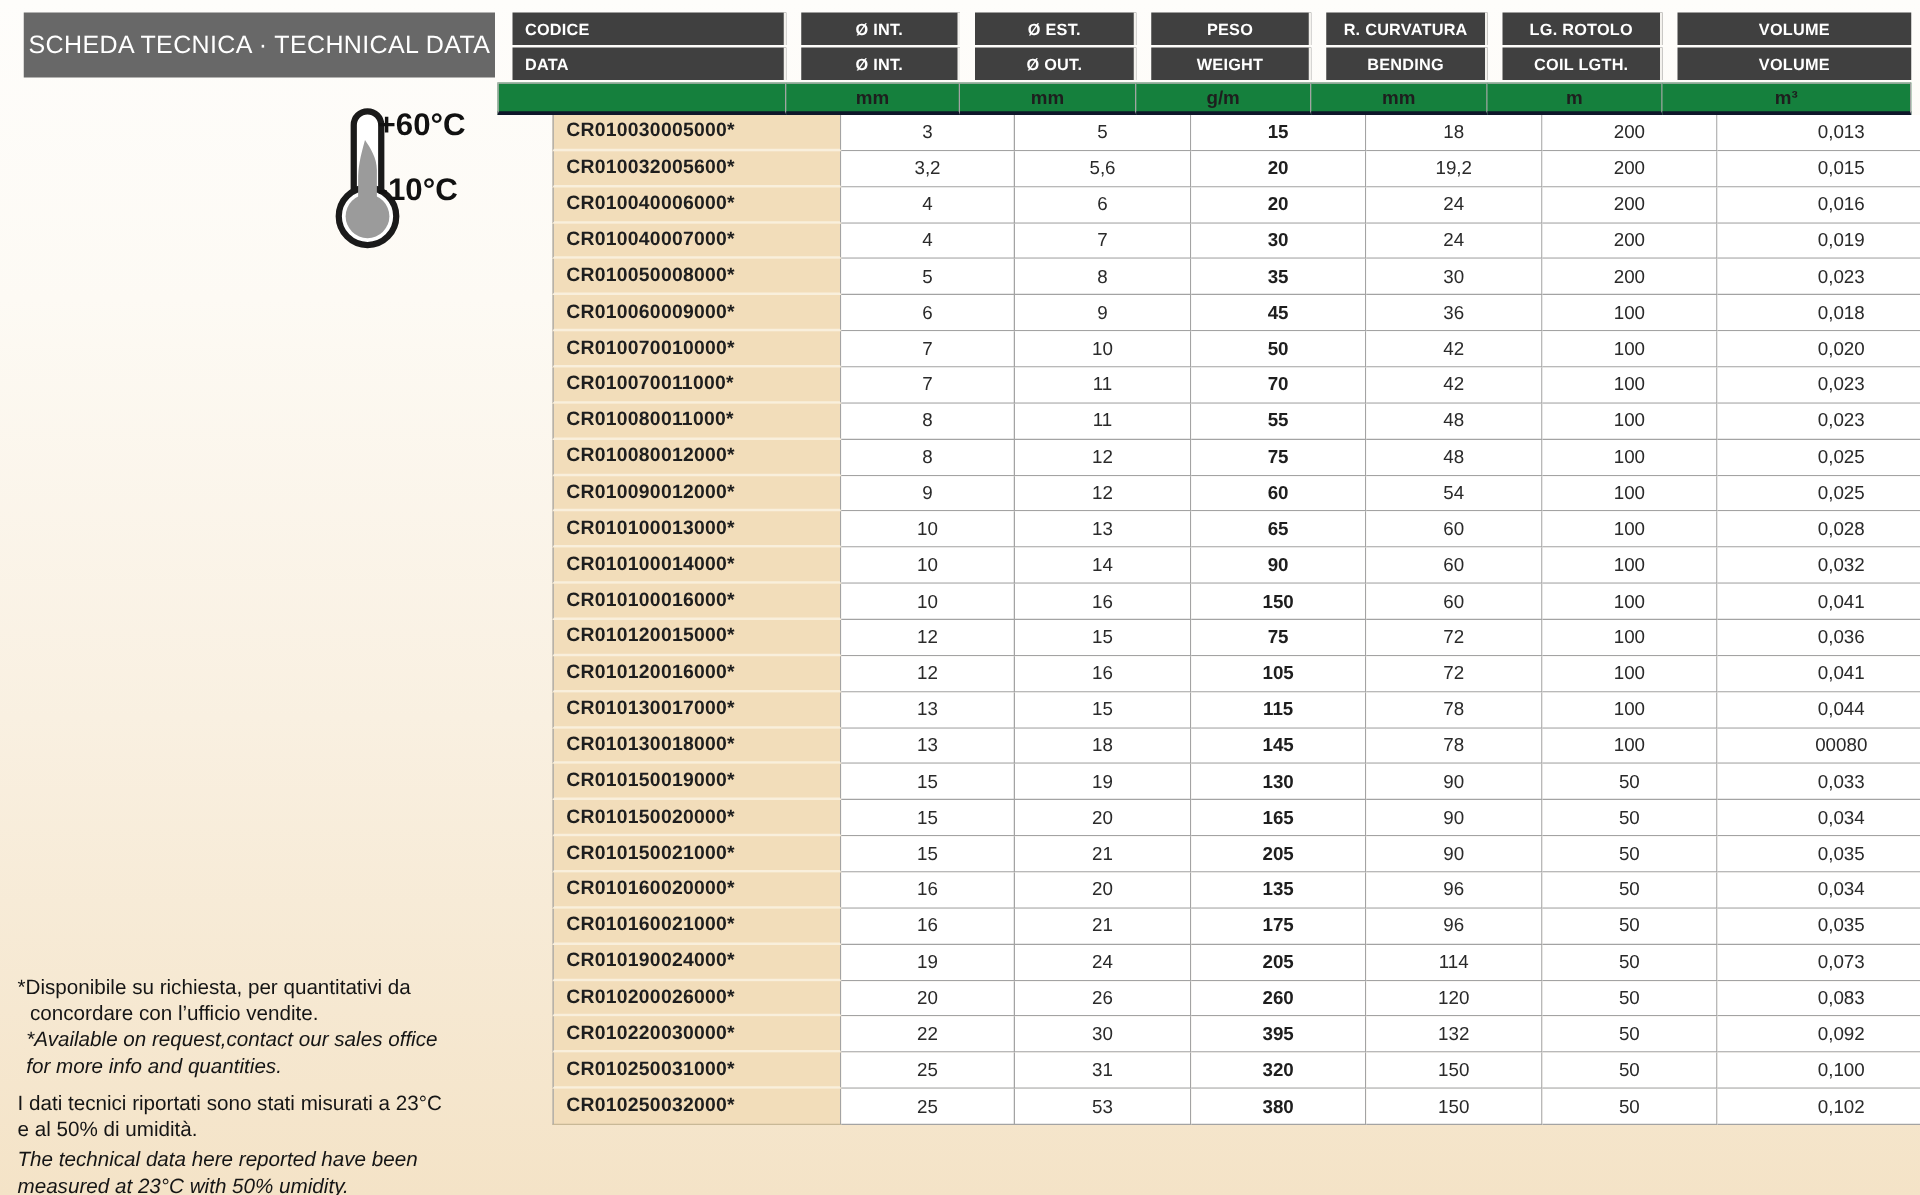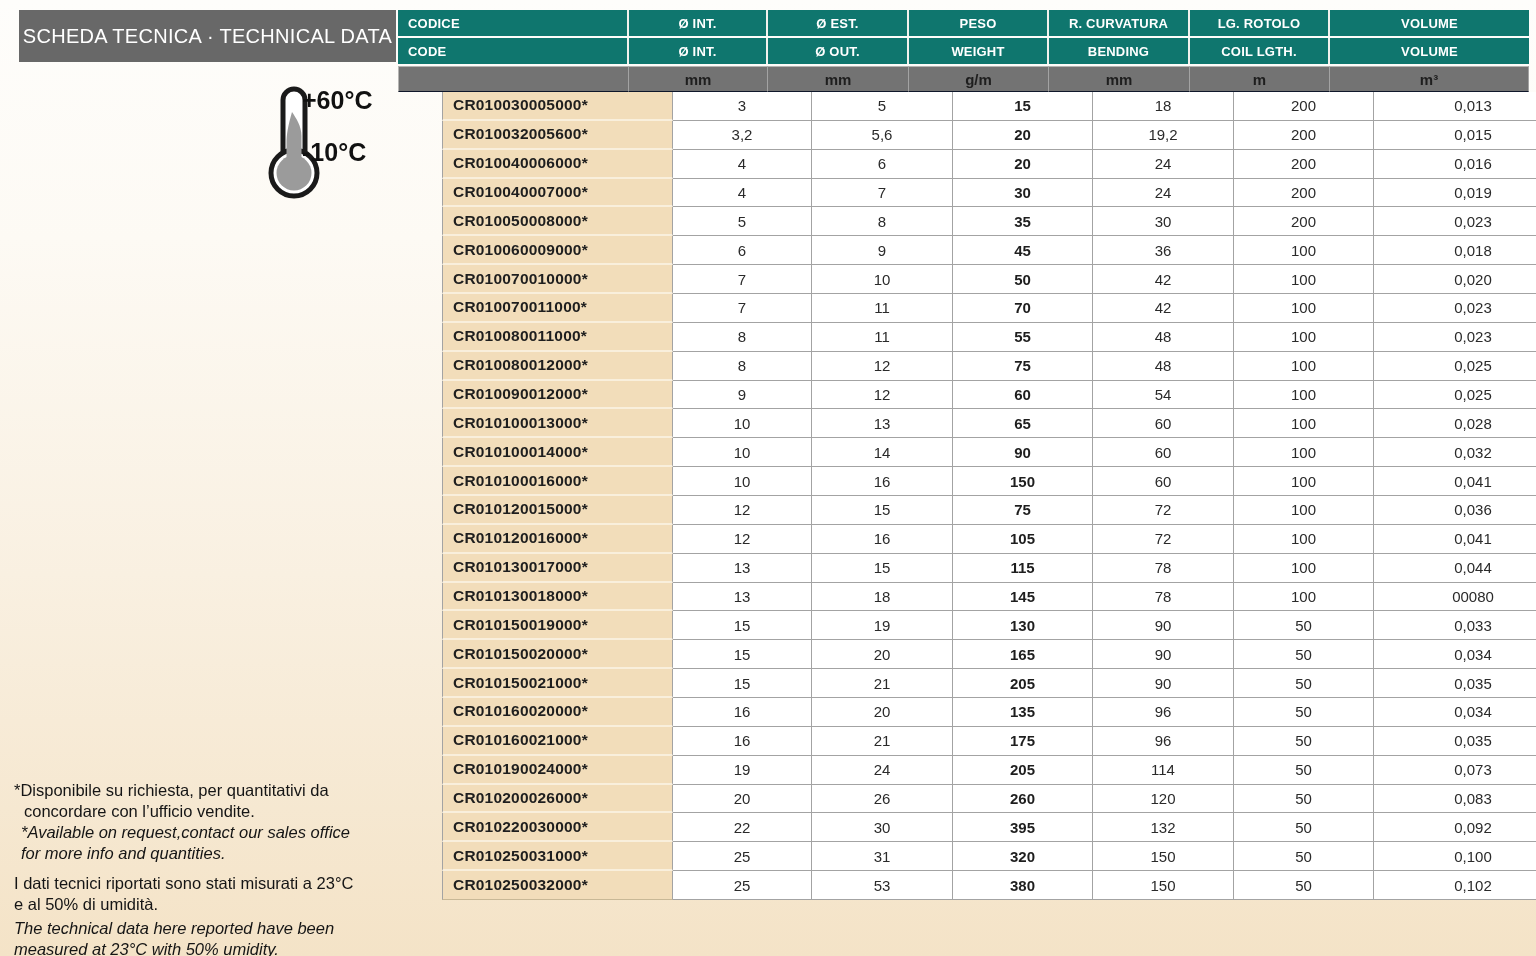--- a/index.html
+++ b/index.html
@@ -29,32 +29,32 @@
   .temp-min{ top:54px; }
 
   
   .dtable{ position:absolute; left:398px; top:10px; width:1131px; }
   .trow{
     display:grid;
     grid-template-columns:231px 139px 141px 140px 141px 140px 199px;
   }
   .hrow{ height:26px; margin-bottom:2px; }
   .hrow .cell{
-    background:#0f766e; color:#fff; font-weight:bold; font-size:13px;
+    background:#404040; color:#fff; font-weight:bold; font-size:13px;
     display:flex; align-items:center; justify-content:center;
-    border-right:2px solid #f3f1ed; letter-spacing:.2px;
+    border-right:2px solid #f3f1ed; letter-spacing:.2px;margin-left:12px;
   }
   .hrow .cell:last-child{ border-right:none; }
   .hrow .cell.c0{ justify-content:flex-start; padding-left:10px; }
 
   .urow{ height:26px; }
   .urow .cell{
-    background:#737373; color:#1e1e1e; font-weight:bold; font-size:15px;
+    background:#15803d; color:#1e1e1e; font-weight:bold; font-size:15px;
     display:flex; align-items:center; justify-content:center;
-    border-right:1px solid #a3a3a3; border-bottom:1px solid #0f172a;
+    border-right:1px solid #a3a3a3; border-bottom:3px solid #0f172a;
     border-top:1px solid #b5b4b2;
   }
   .urow .cell.c0{ border-left:1px solid #b5b4b2; }
 
   .tbody .trow{ height:28.86px;padding-left:44px; }
   .tbody .cell{
     display:flex; align-items:center; justify-content:center;
     font-size:15px; background:#fff;
     border-right:1px solid #a3a3a3; border-bottom:1px solid #a3a3a3;
     color:#2a2a2a;
@@ -103,21 +103,21 @@
     <div class="cell c0">CODICE</div>
     <div class="cell c1">Ø INT.</div>
     <div class="cell c2">Ø EST.</div>
     <div class="cell c3">PESO</div>
     <div class="cell c4">R. CURVATURA</div>
     <div class="cell c5">LG. ROTOLO</div>
     <div class="cell c6">VOLUME</div>
   </div>
 
   <div class="trow hrow">
-    <div class="cell c0">CODE</div>
+    <div class="cell c0">DATA</div>
     <div class="cell c1">Ø INT.</div>
     <div class="cell c2">Ø OUT.</div>
     <div class="cell c3">WEIGHT</div>
     <div class="cell c4">BENDING</div>
     <div class="cell c5">COIL LGTH.</div>
     <div class="cell c6">VOLUME</div>
   </div>
 
   <div class="trow urow">
     <div class="cell c0"></div>

